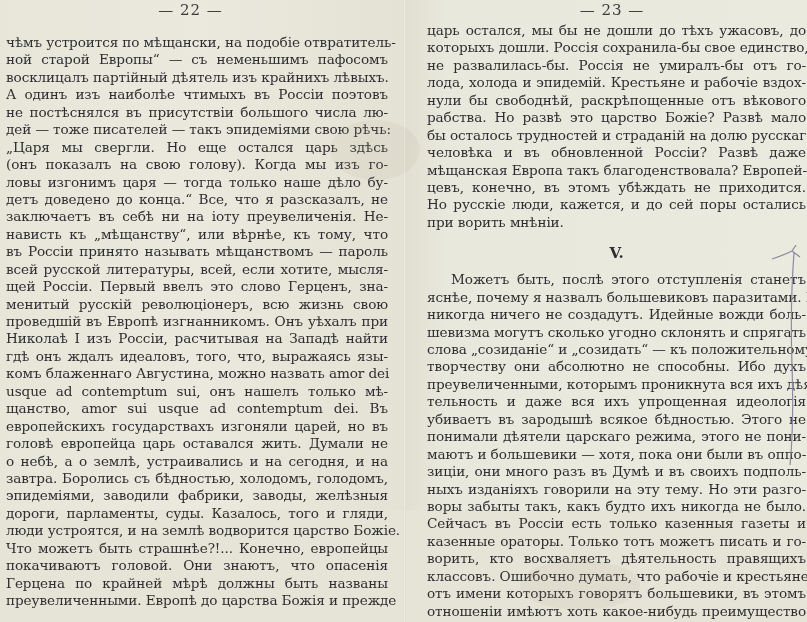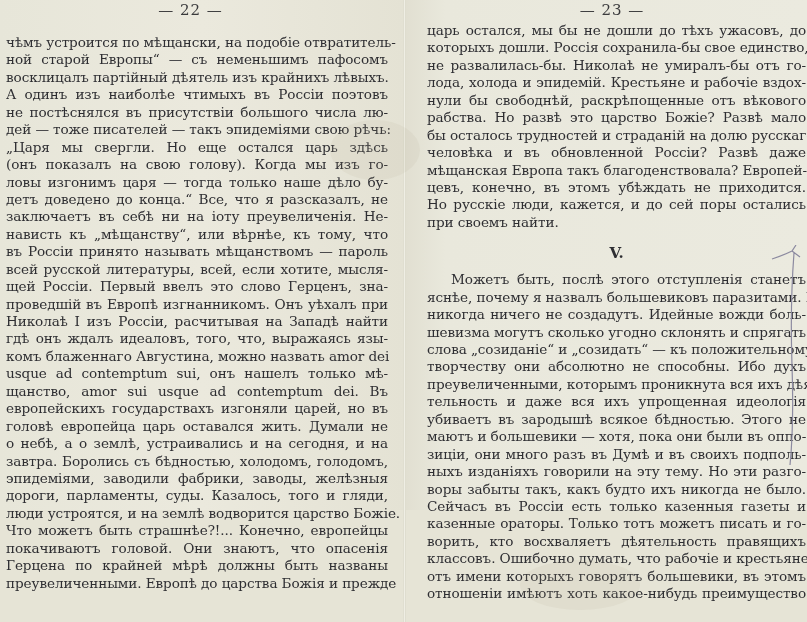--- a/index.html
+++ b/index.html
@@ -55,20 +55,21 @@
         <span class="line">дей — тоже писателей — такъ эпидеміями свою рѣчь:</span>
         <span class="line">„Царя мы свергли. Но еще остался царь здѣсь</span>
         <span class="line">(онъ показалъ на свою голову). Когда мы изъ го-</span>
         <span class="line">ловы изгонимъ царя — тогда только наше дѣло бу-</span>
         <span class="line">детъ доведено до конца.“ Все, что я разсказалъ, не</span>
         <span class="line">заключаетъ въ себѣ ни на іоту преувеличенія. Не-</span>
         <span class="line">нависть къ „мѣщанству“, или вѣрнѣе, къ тому, что</span>
         <span class="line">въ Россіи принято называть мѣщанствомъ — пароль</span>
         <span class="line">всей русской литературы, всей, если хотите, мысля-</span>
         <span class="line">щей Россіи. Первый ввелъ это слово Герценъ, зна-</span>
+        <span class="line">менитый русскій революціонеръ, всю жизнь свою</span>
         <span class="line">проведшій въ Европѣ изгнанникомъ. Онъ уѣхалъ при</span>
         <span class="line">Николаѣ I изъ Россіи, расчитывая на Западѣ найти</span>
         <span class="line">гдѣ онъ ждалъ идеаловъ, того, что, выражаясь язы-</span>
         <span class="line">комъ блаженнаго Августина, можно назвать amor dei</span>
         <span class="line">usque ad contemptum sui, онъ нашелъ только мѣ-</span>
         <span class="line">щанство, amor sui usque ad contemptum dei. Въ</span>
         <span class="line">европейскихъ государствахъ изгоняли царей, но въ</span>
         <span class="line">головѣ европейца царь оставался жить. Думали не</span>
         <span class="line">о небѣ, а о землѣ, устраивались и на сегодня, и на</span>
         <span class="line">завтра. Боролись съ бѣдностью, холодомъ, голодомъ,</span>
@@ -80,42 +81,43 @@
         <span class="line">Герцена по крайней мѣрѣ должны быть названы</span>
         <span class="line">преувеличенными. Европѣ до царства Божія и прежде</span>
       </div>
   </div>
   <div class="page page-right">
     <div class="page-num">— 23 —</div>
     <div class="text">
       <div id="right-p1">
           <span class="line">царь остался, мы бы не дошли до тѣхъ ужасовъ, до</span>
           <span class="line">которыхъ дошли. Россія сохранила-бы свое единство,</span>
-          <span class="line">не развалилась-бы. Николаѣ не умиралъ-бы отъ го-</span>
+          <span class="line">не развалилась-бы. Россія не умиралъ-бы отъ го-</span>
           <span class="line">лода, холода и эпидемій. Крестьяне и рабочіе вздох-</span>
           <span class="line">нули бы свободнѣй, раскрѣпощенные отъ вѣкового</span>
           <span class="line">рабства. Но развѣ это царство Божіе? Развѣ мало</span>
           <span class="line">бы осталось трудностей и страданій на долю русскаго</span>
           <span class="line">человѣка и въ обновленной Россіи? Развѣ даже</span>
           <span class="line">мѣщанская Европа такъ благоденствовала? Европей-</span>
           <span class="line">цевъ, конечно, въ этомъ убѣждать не приходится.</span>
           <span class="line">Но русскіе люди, кажется, и до сей поры остались</span>
-          <span class="line last">при своемъ найти.</span>
+          <span class="line last">при ворить мнѣніи.</span>
         </div>
       <span class="section-heading">V.</span>
       <div id="right-p2">
           <span class="line indent">Можетъ быть, послѣ этого отступленія станетъ</span>
           <span class="line">яснѣе, почему я назвалъ большевиковъ паразитами. По</span>
           <span class="line">никогда ничего не создадутъ. Идейные вожди боль-</span>
           <span class="line">шевизма могутъ сколько угодно склонять и спрягать</span>
           <span class="line">слова „созиданіе“ и „созидать“ — къ положительному</span>
           <span class="line">творчеству они абсолютно не способны. Ибо духъ</span>
           <span class="line">преувеличенными, которымъ проникнута вся ихъ дѣя-</span>
           <span class="line">тельность и даже вся ихъ упрощенная идеологія</span>
           <span class="line">убиваетъ въ зародышѣ всякое бѣдностью. Этого не</span>
+          <span class="line">понимали дѣятели царскаго режима, этого не пони-</span>
           <span class="line">маютъ и большевики — хотя, пока они были въ оппо-</span>
           <span class="line">зиціи, они много разъ въ Думѣ и въ своихъ подполь-</span>
           <span class="line">ныхъ изданіяхъ говорили на эту тему. Но эти разго-</span>
           <span class="line">воры забыты такъ, какъ будто ихъ никогда не было.</span>
           <span class="line">Сейчасъ въ Россіи есть только казенныя газеты и</span>
           <span class="line">казенные ораторы. Только тотъ можетъ писать и го-</span>
           <span class="line">ворить, кто восхваляетъ дѣятельность правящихъ</span>
           <span class="line">классовъ. Ошибочно думать, что рабочіе и крестьяне,</span>
           <span class="line">отъ имени которыхъ говорятъ большевики, въ этомъ</span>
           <span class="line">отношеніи имѣютъ хоть какое-нибудь преимущество</span>

